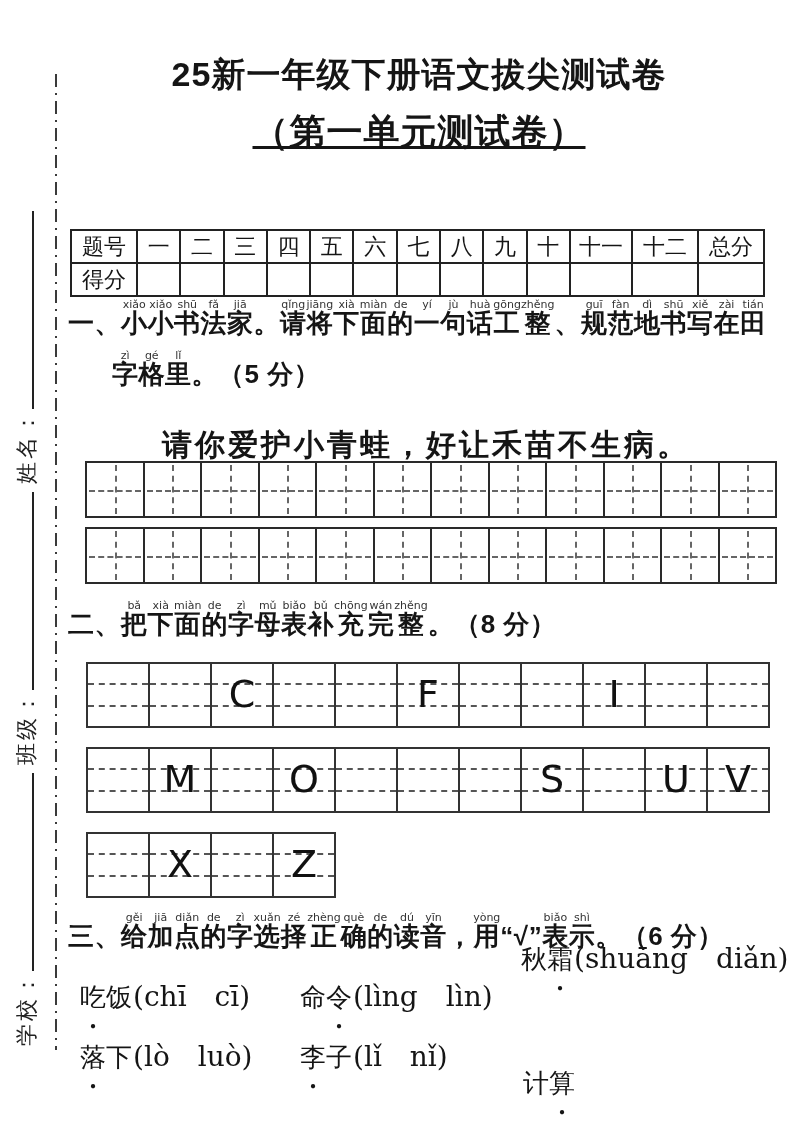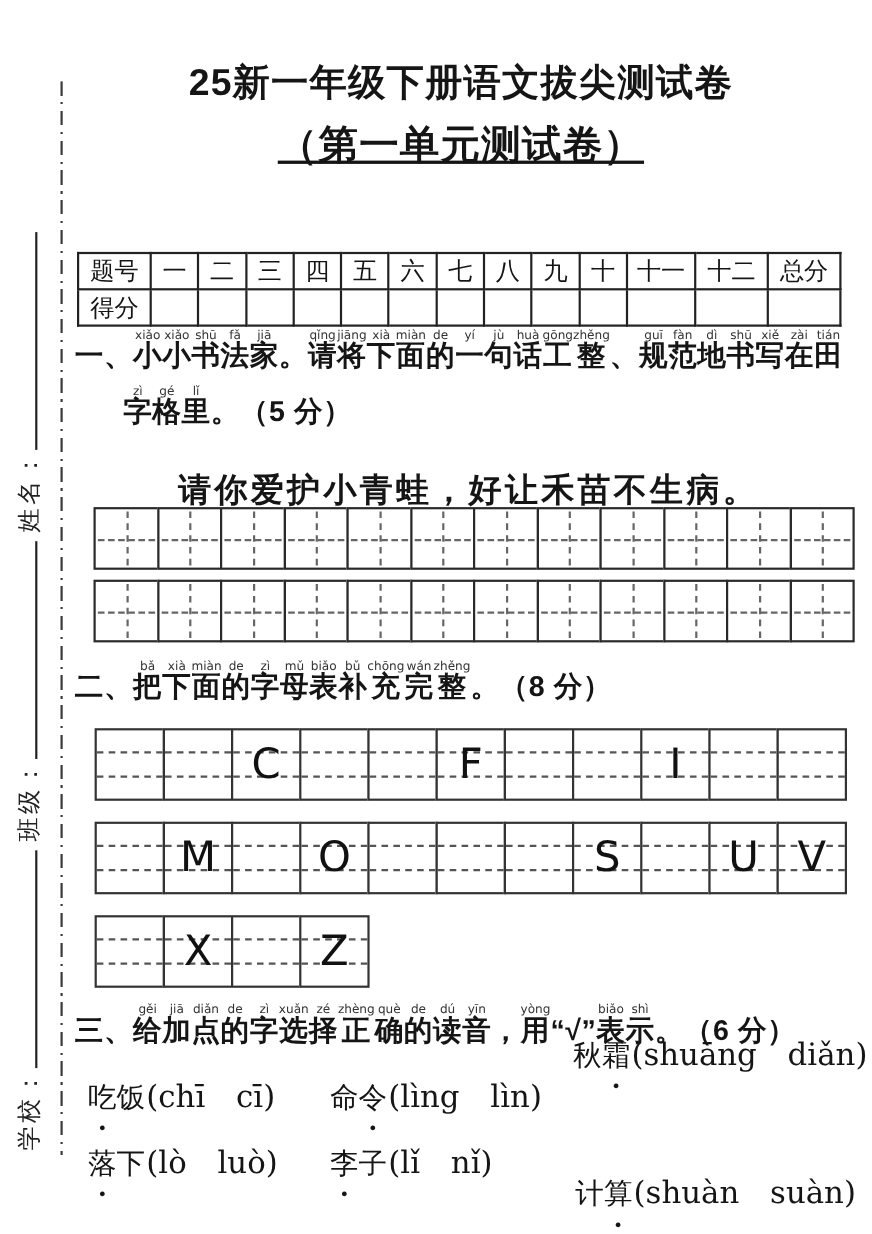--- a/index.html
+++ b/index.html
@@ -374,15 +374,15 @@
 
   <div class="sec-head" style="left:68px;top:912px;">
     <span class="sec-num">三、</span><span><ruby>给<rt>gěi</rt></ruby><ruby>加<rt>jiā</rt></ruby><ruby>点<rt>diǎn</rt></ruby><ruby>的<rt>de</rt></ruby><ruby>字<rt>zì</rt></ruby><ruby>选<rt>xuǎn</rt></ruby><ruby>择<rt>zé</rt></ruby><ruby>正<rt>zhèng</rt></ruby><ruby>确<rt>què</rt></ruby><ruby>的<rt>de</rt></ruby><ruby>读<rt>dú</rt></ruby><ruby>音<rt>yīn</rt></ruby><ruby>，<rt>&nbsp;</rt></ruby><ruby>用<rt>yòng</rt></ruby><ruby>“<rt>&nbsp;</rt></ruby><ruby>√<rt>&nbsp;</rt></ruby><ruby>”<rt>&nbsp;</rt></ruby><ruby>表<rt>biǎo</rt></ruby><ruby>示<rt>shì</rt></ruby><ruby>。<rt>&nbsp;</rt></ruby><ruby>（<rt>&nbsp;</rt></ruby><ruby>6<rt>&nbsp;</rt></ruby><ruby> <rt>&nbsp;</rt></ruby><ruby>分<rt>&nbsp;</rt></ruby><ruby>）<rt>&nbsp;</rt></ruby></span>
   </div>
 
   <div class="word" style="left:80px;top:978px;"><span class="w-char">吃<i class="w-dot">●</i></span><span class="w-char">饭</span><span class="w-read">(chī　cī)</span></div>
   <div class="word" style="left:300px;top:978px;"><span class="w-char">命</span><span class="w-char">令<i class="w-dot">●</i></span><span class="w-read">(lìng　lìn)</span></div>
   <div class="word" style="left:521px;top:940px;"><span class="w-char">秋</span><span class="w-char">霜<i class="w-dot">●</i></span><span class="w-read">(shuāng　diǎn)</span></div>
   <div class="word" style="left:80px;top:1038px;"><span class="w-char">落<i class="w-dot">●</i></span><span class="w-char">下</span><span class="w-read">(lò　luò)</span></div>
   <div class="word" style="left:300px;top:1038px;"><span class="w-char">李<i class="w-dot">●</i></span><span class="w-char">子</span><span class="w-read">(lǐ　nǐ)</span></div>
-  <div class="word" style="left:523px;top:1038px;margin-top:28px;"><span class="w-char">计</span><span class="w-char">算<i class="w-dot">●</i></span><span class="w-read">(shuàn　suàn)</span></div>
+  <div class="word" style="left:523px;top:1038px;margin-top:28px;"><span class="w-char">计</span><span class="w-char">算<i class="w-dot">●</i></span></div>
 
 </div>
 
 </body></html>

